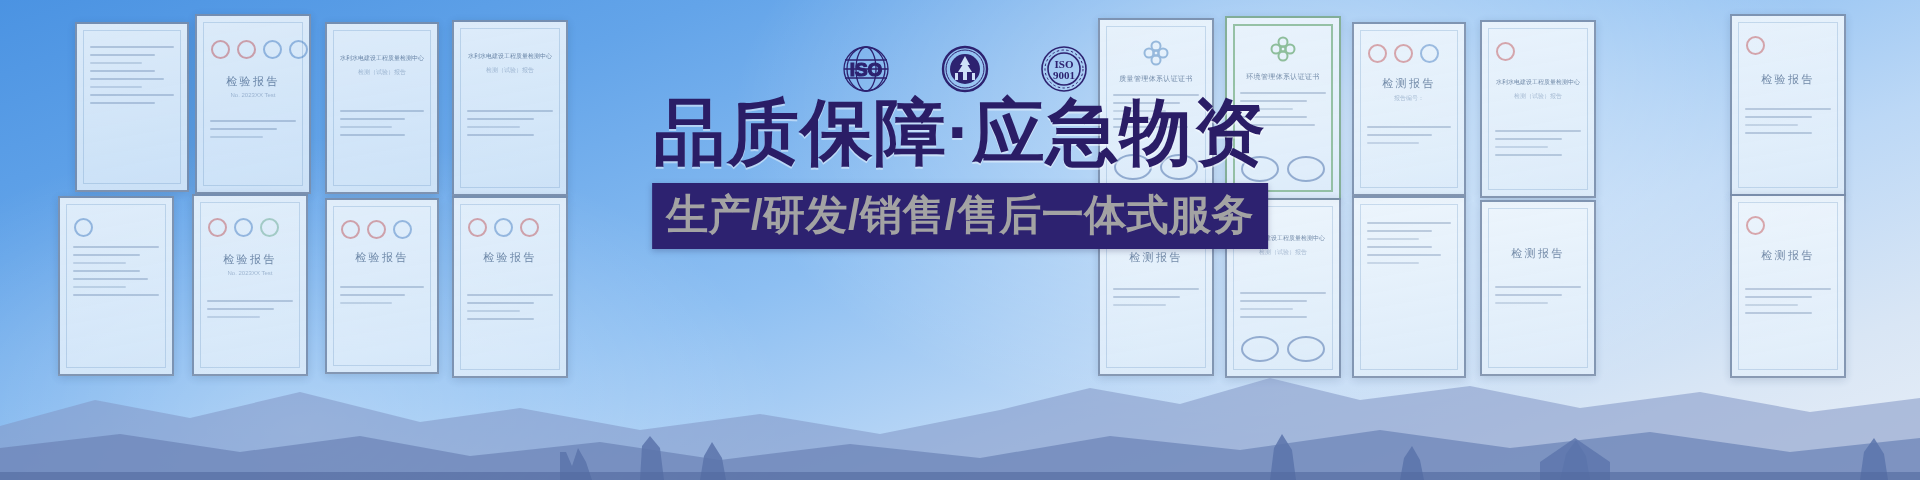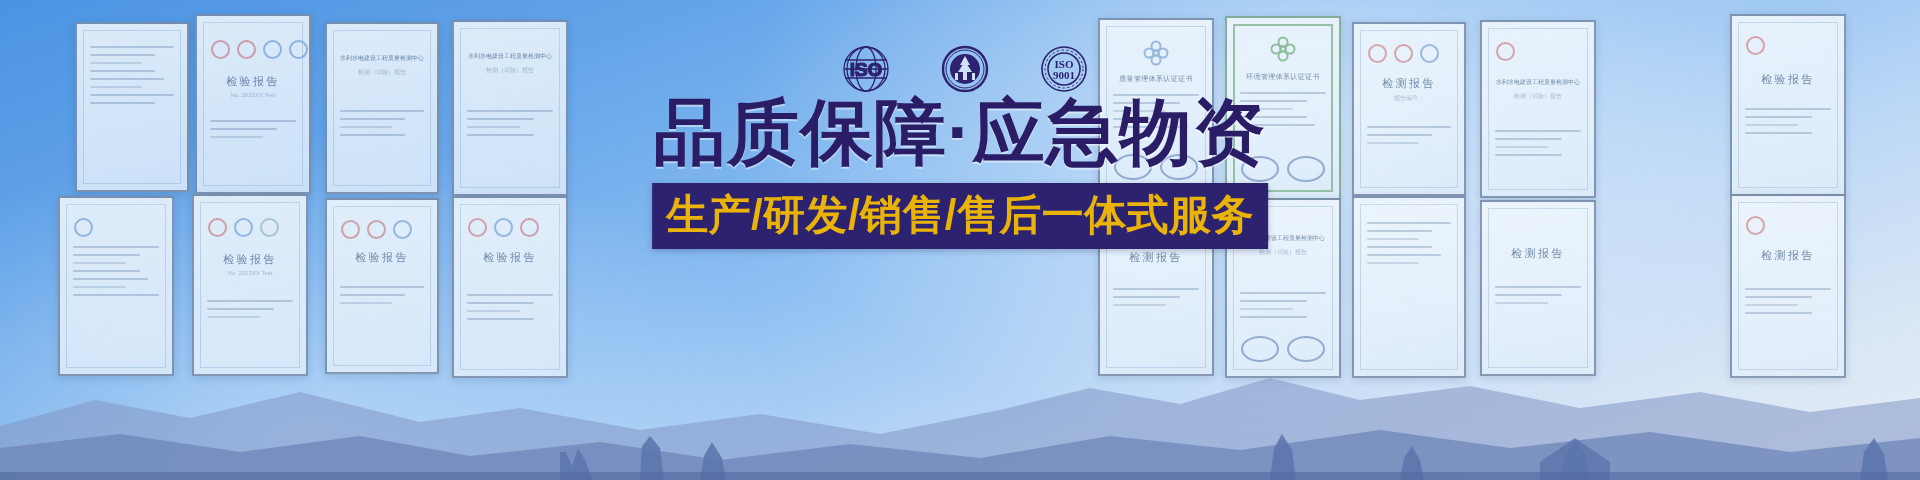--- a/index.html
+++ b/index.html
@@ -78,21 +78,21 @@
 
   .headline{
     position:absolute;left:0;right:0;top:96px;text-align:center;
     font-size:72px;line-height:1;font-weight:700;color:#2a1d66;
     letter-spacing:.02em;
     text-shadow:0 2px 0 rgba(255,255,255,.45);
   }
 
   .subbar{
     position:absolute;left:50%;transform:translateX(-50%);top:183px;
-    background:#2d2270;color:#eab308;
+    background:#2d2270;color:#a3a3a3;
     font-size:42px;line-height:54px;font-weight:700;
     padding:5px 14px 7px 14px;letter-spacing:.01em;white-space:nowrap;
     box-shadow:0 2px 6px rgba(25,25,70,.25);
   }
 
   .features{
     position:absolute;left:50%;transform:translateX(-50%);top:256px;
     width:560px;
     display:grid;grid-template-columns:272px 288px;
     row-gap:17px;

